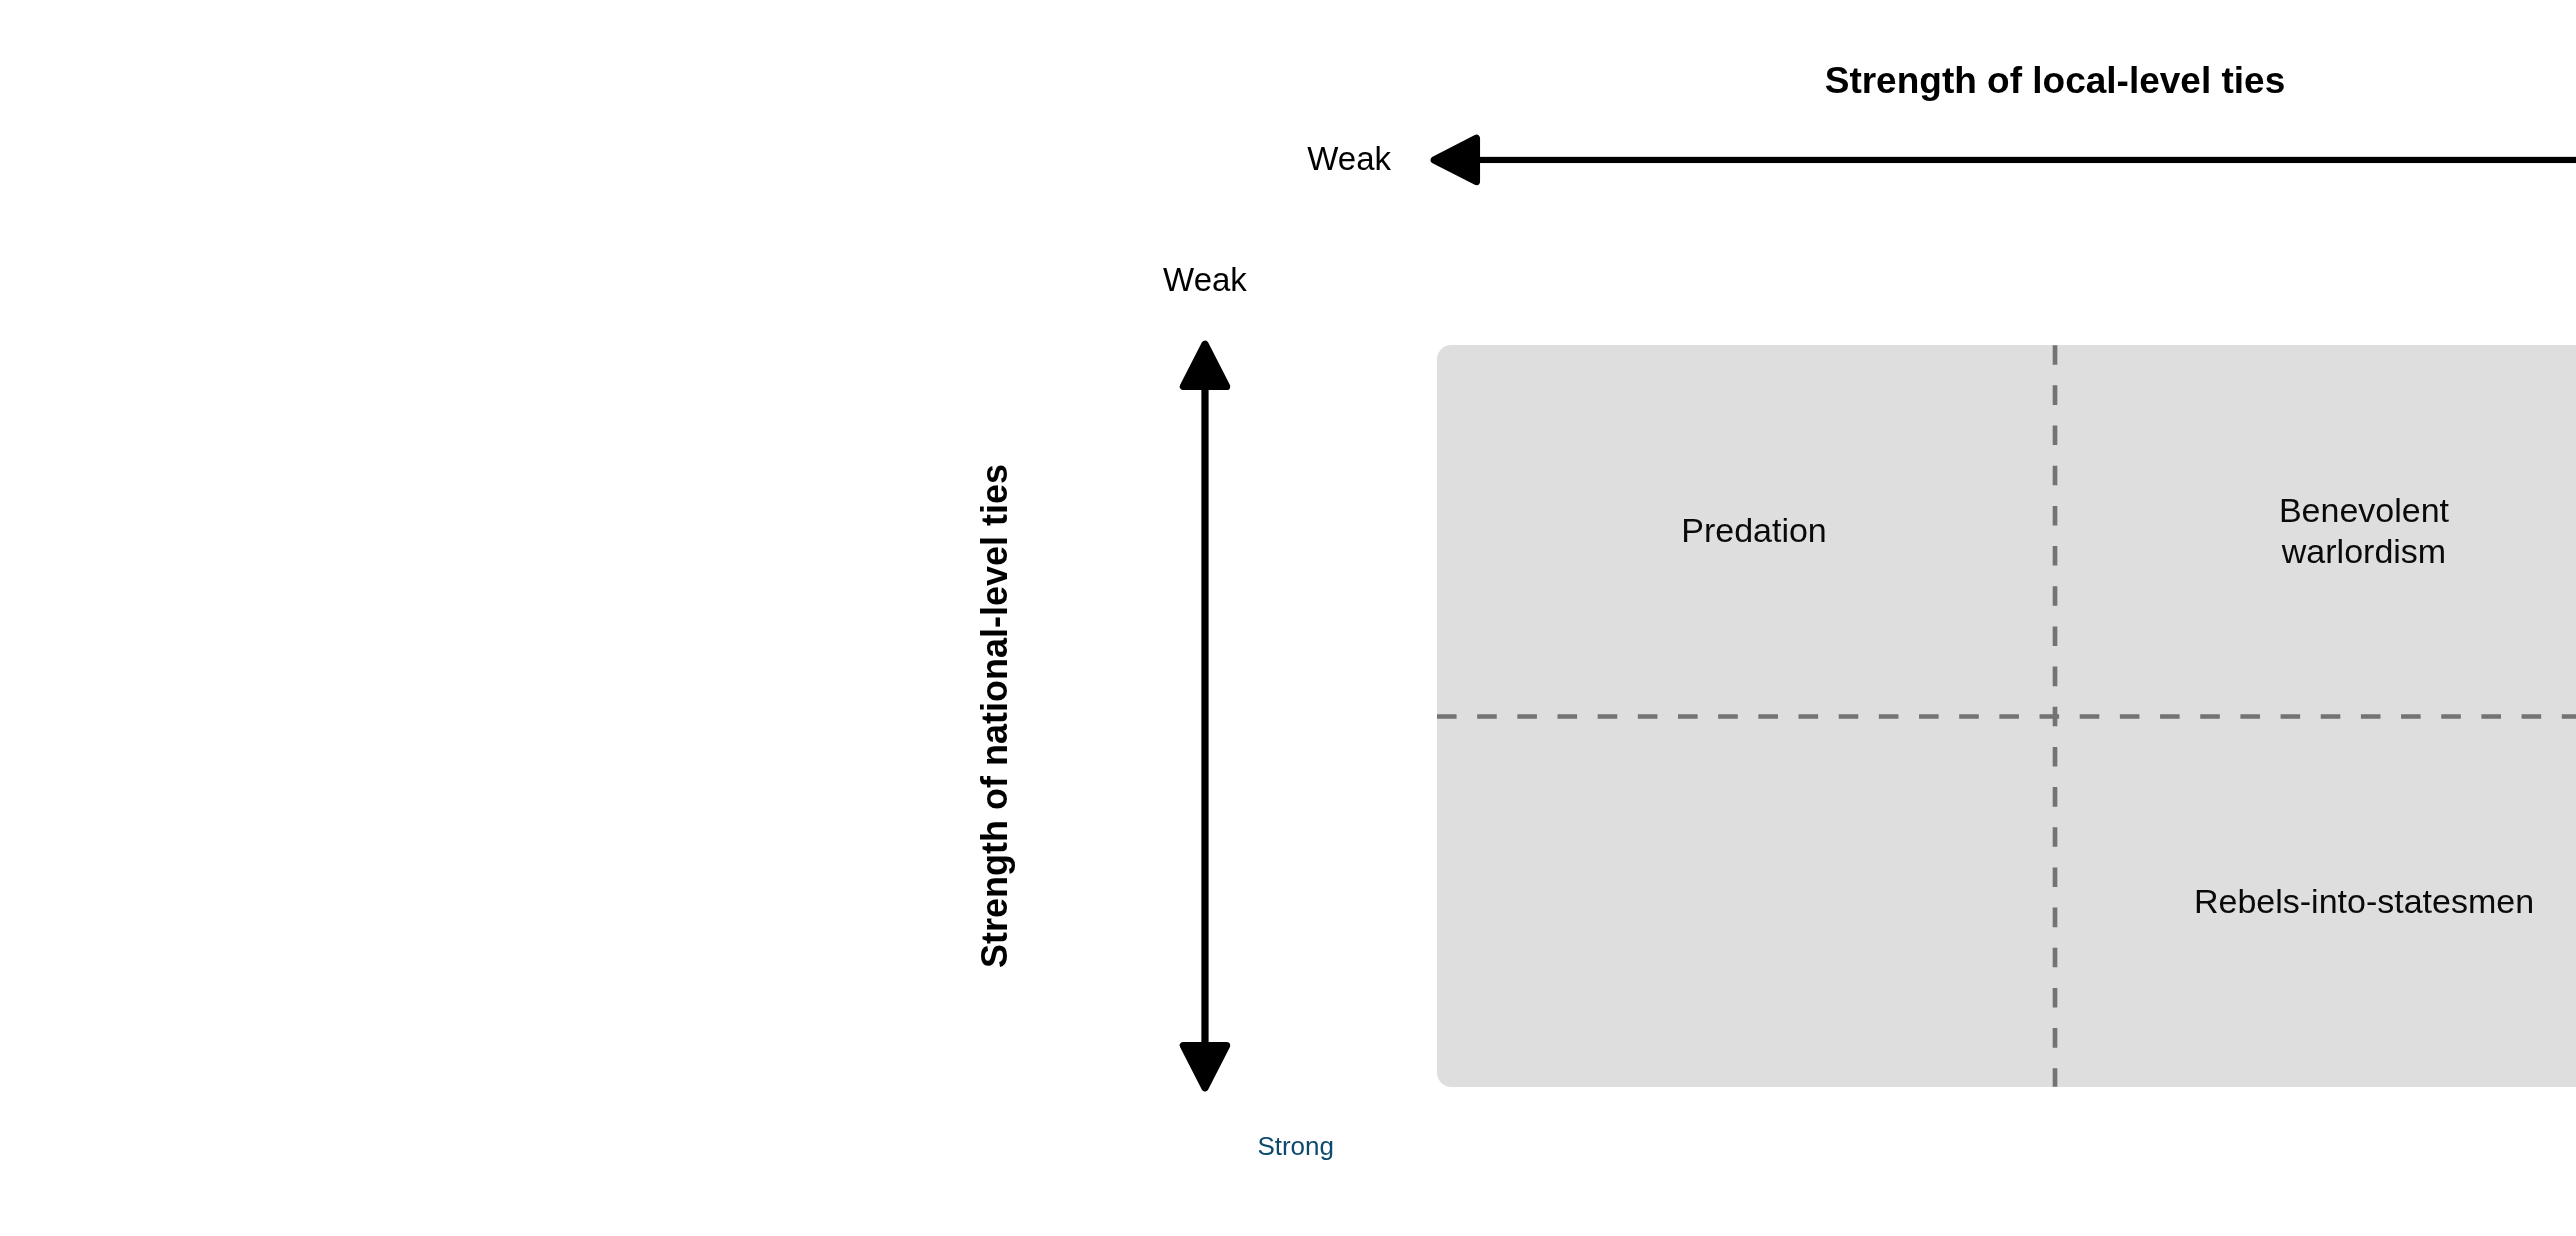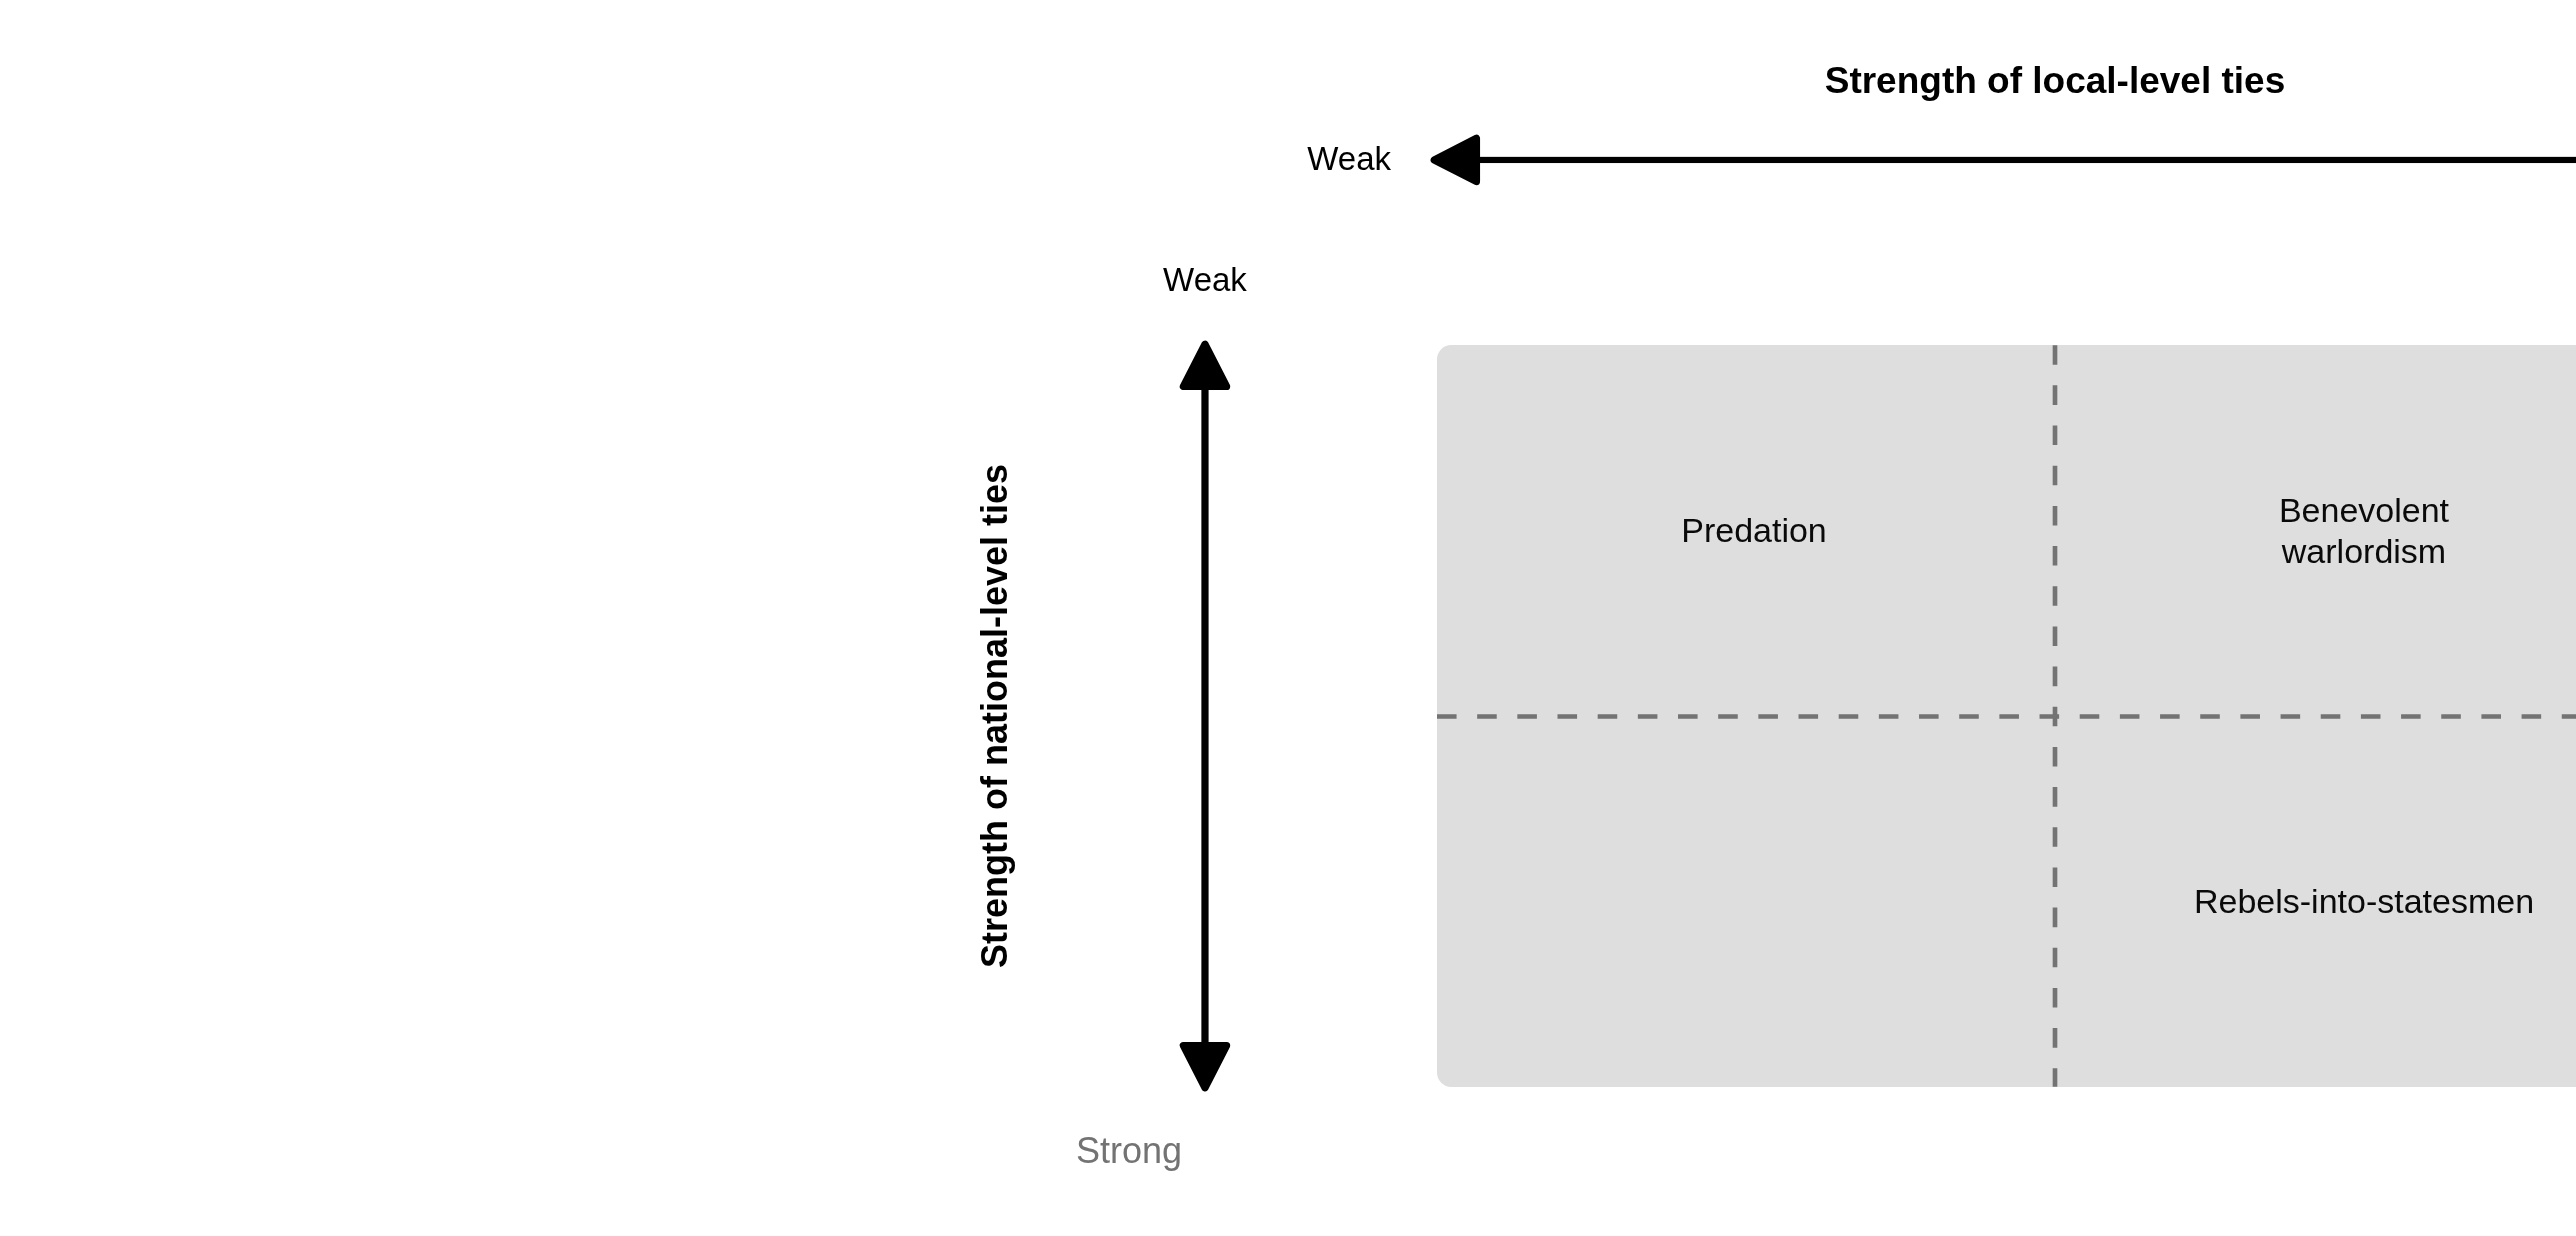--- a/index.html
+++ b/index.html
@@ -91,23 +91,23 @@
     color: #000000;
     white-space: nowrap;
     line-height: 1.0;
   }
 
   #y-axis-strong {
     position: absolute;
     left: 1076px;
     top: 1133px;
     width: 258px;
-    text-align: left;
-    font-size: 36px;
-    color: #737373;
+    text-align: right;
+    font-size: 26px;
+    color: #0c4a6e;
     white-space: nowrap;
     line-height: 1.0;
   }
 
   
 
   #matrix {
     position: absolute;
     left: 1437px;
     top: 345px;

